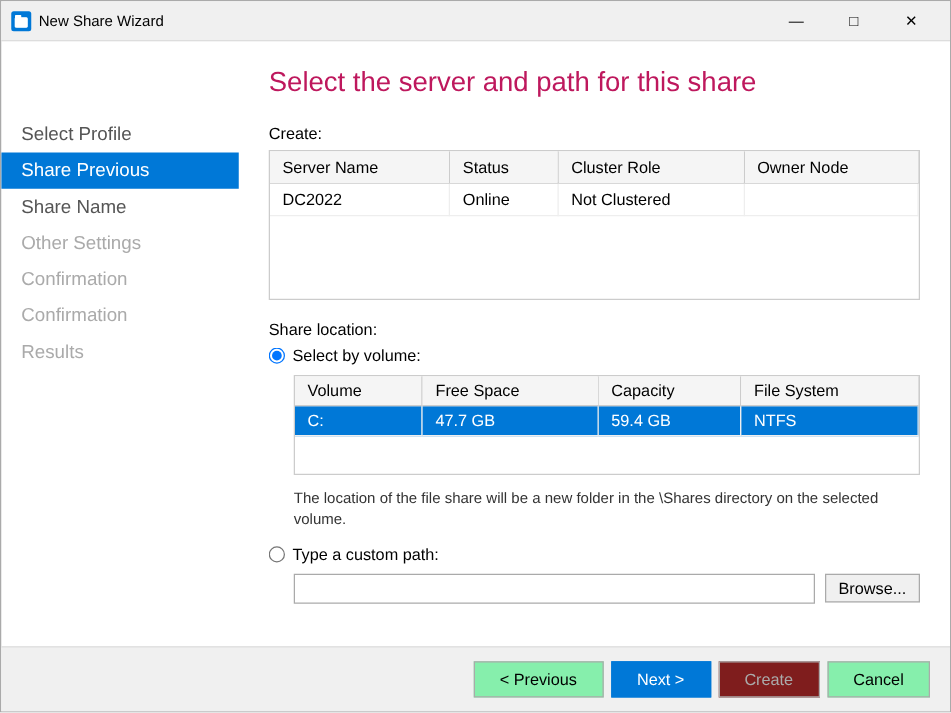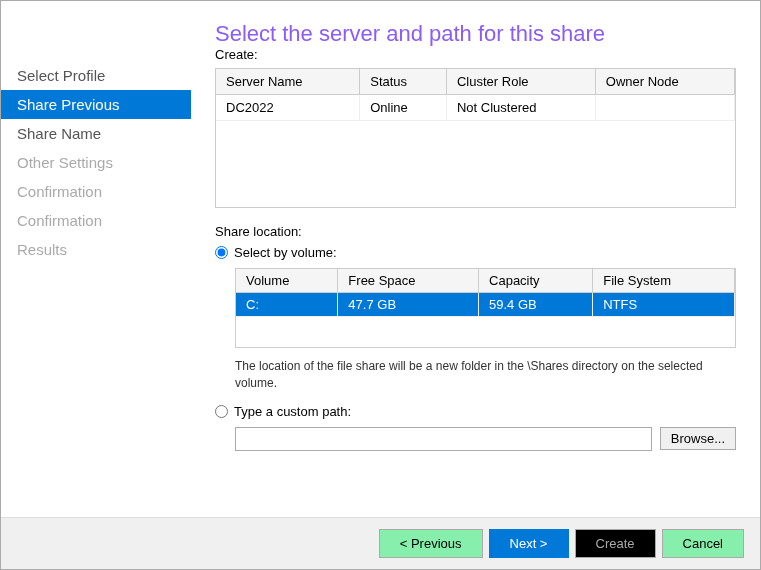--- a/index.html
+++ b/index.html
@@ -86,22 +86,23 @@
       color: #aaa;
       cursor: default;
     }
     .main-area {
       flex: 1;
       padding: 20px 24px 0 24px;
       overflow-y: auto;
     }
     .page-title {
       font-size: 22px;
-      color: #8b5cf6;
+      color: #be185d;
       font-weight: 300;
+      margin-bottom: 20px;
     }
     .section-label {
       font-size: 13px;
       color: #000;
       margin-bottom: 6px;
     }
     .share-location-section {
       margin-bottom: 12px;
     }
     .radio-label {
@@ -160,26 +161,26 @@
       min-width: 80px;
     }
     .footer-btn.primary {
       background: #0078d7;
       color: #fff;
       border-color: #0078d7;
     }
     .footer-btn:disabled {
       color: #aaa;
       cursor: default;
-      background: #000000;
+      background: #7f1d1d;
     }
     .server-table-container {
       border: 1px solid #ccc;
       margin-bottom: 16px;
-      height: 140px;
+      height: 120px;
       overflow-y: auto;
     }
     .server-table-container table {
       width: 100%;
       border-collapse: collapse;
     }
     .server-table-container th {
       background: #f5f5f5;
       border-bottom: 1px solid #ccc;
       border-right: 1px solid #ccc;
@@ -226,20 +227,34 @@
     .volume-container tr.selected td {
       background: #0078d7;
       color: #fff;
     }
   </style>
 </head>
 <body>
 
 <div class="window">
 
+  <div class="title-bar">
+    <div class="title-bar-icon">
+      <svg width="12" height="12" viewBox="0 0 12 12" fill="none">
+        <rect x="1" y="3" width="10" height="8" rx="1" fill="#fff" stroke="#fff" stroke-width="0.5"></rect>
+        <rect x="1" y="1" width="5" height="3" rx="0.5" fill="#fff"></rect>
+      </svg>
+    </div>
+    <span class="title-bar-text">New Share Wizard</span>
+    <div class="title-bar-controls">
+      <button class="title-btn">—</button>
+      <button class="title-btn">□</button>
+      <button class="title-btn close">✕</button>
+    </div>
+  </div>
 
   <div class="content">
 
     <div class="sidebar">
       <div class="sidebar-item">
         <span>Select Profile</span>
       </div>
       <div class="sidebar-item active">
         <span>Share Previous</span>
       </div>

